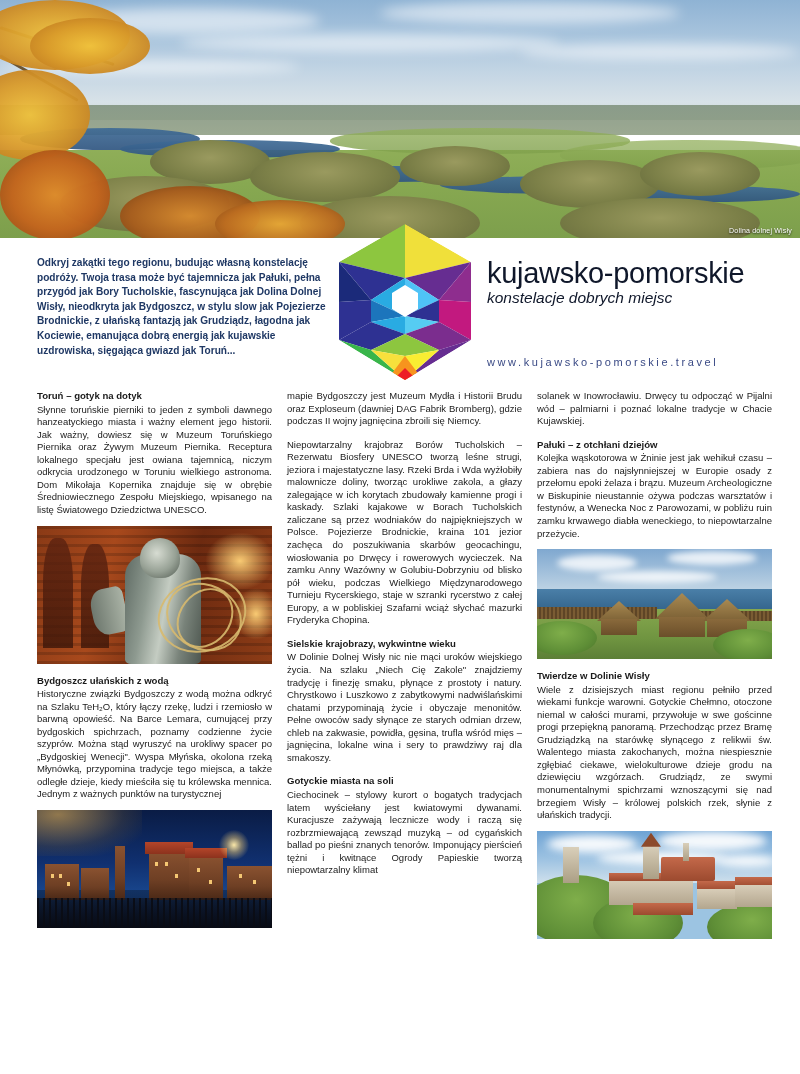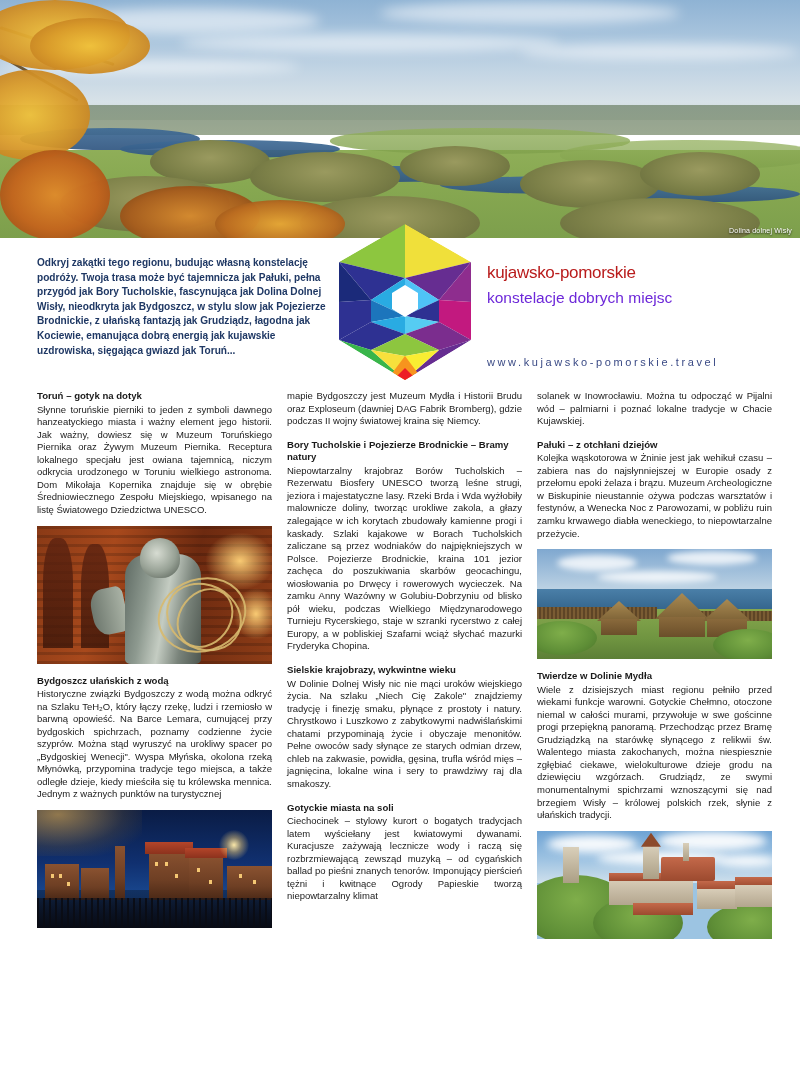--- a/index.html
+++ b/index.html
@@ -98,31 +98,32 @@
     position:absolute;
     left:335px; top:-16px;
     width:140px; height:160px;
   }
   .logo-brand {
     position:absolute;
     left:487px; top:20px;
     width:300px;
   }
   .brand-main {
-    font-size:17px;
-    color:#b91c1c;
+    font-size:29px;
+    color:#0f172a;
     letter-spacing:-0.3px;
     line-height:30px;
     white-space:nowrap;
   }
   .brand-sub {
     font-size:15.5px;
-    color:#6d28d9;
+    color:#0f172a;
     line-height:20px;
     white-space:nowrap;
+    font-style:italic;
   }
   .brand-url {
     position:absolute;
     left:487px; top:118px;
     font-size:11px;
     color:#3a4a85;
     letter-spacing:2.6px;
     white-space:nowrap;
   }
 
@@ -463,41 +464,40 @@
       <div class="byd-win" style="left:216px; top:70px; width:3px; height:4px;"></div>
 
       <div class="byd-lamp-glow" style="left:182px; top:20px; width:30px; height:30px;"></div>
       <div class="byd-rail"></div>
       <div class="byd-leaves"></div>
     </div>
   </div>
 
   <div class="col col-2">
 
-    <p class="sec-body">mapie Bydgoszczy jest Muzeum Mydła i Historii Brudu oraz Exploseum (dawniej DAG Fabrik Bromberg), gdzie podczas II wojny światowej kraina się Niemcy.</p>
+    <p class="sec-body">mapie Bydgoszczy jest Muzeum Mydła i Historii Brudu oraz Exploseum (dawniej DAG Fabrik Bromberg), gdzie podczas II wojny jagnięcina zbroili się Niemcy.</p>
 
     <div class="gap"></div>
 
-    <h3 class="sec-title">Bory Tucholskie i Pojezierze Brodnickie – Bramy natury</h3>
     <p class="sec-body">Niepowtarzalny krajobraz Borów Tucholskich – Rezerwatu Biosfery UNESCO tworzą leśne strugi, jeziora i majestatyczne lasy. Rzeki Brda i Wda wyżłobiły malownicze doliny, tworząc urokliwe zakola, a głazy zalegające w ich korytach zbudowały kamienne progi i kaskady. Szlaki kajakowe w Borach Tucholskich zaliczane są przez wodniaków do najpiękniejszych w Polsce. Pojezierze Brodnickie, kraina 101 jezior zachęca do poszukiwania skarbów geocachingu, wiosłowania po Drwęcy i rowerowych wycieczek. Na zamku Anny Wazówny w Golubiu-Dobrzyniu od blisko pół wieku, podczas Wielkiego Międzynarodowego Turnieju Rycerskiego, staje w szranki rycerstwo z całej Europy, a w pobliskiej Szafarni wciąż słychać mazurki Fryderyka Chopina.</p>
 
     <div class="gap"></div>
 
     <h3 class="sec-title">Sielskie krajobrazy, wykwintne wieku</h3>
     <p class="sec-body">W Dolinie Dolnej Wisły nic nie mąci uroków wiejskiego życia. Na szlaku „Niech Cię Zakole" znajdziemy tradycję i finezję smaku, płynące z prostoty i natury. Chrystkowo i Luszkowo z zabytkowymi nadwiślańskimi chatami przypominają życie i obyczaje menonitów. Pełne owoców sady słynące ze starych odmian drzew, chleb na zakwasie, powidła, gęsina, trufla wśród mięs – jagnięcina, lokalne wina i sery to prawdziwy raj dla smakoszy.</p>
 
     <div class="gap"></div>
 
     <h3 class="sec-title">Gotyckie miasta na soli</h3>
     <p class="sec-body">Ciechocinek – stylowy kurort o bogatych tradycjach latem wyściełany jest kwiatowymi dywanami. Kuracjusze zażywają lecznicze wody i raczą się rozbrzmiewającą zewsząd muzyką – od cygańskich ballad po pieśni znanych tenorów. Imponujący pierścień tężni i kwitnące Ogrody Papieskie tworzą niepowtarzalny klimat</p>
   </div>
 
   <div class="col col-3">
 
-    <p class="sec-body">solanek w Inowrocławiu. Można tu odpocząć w Pijalni wód – palmiarni i poznać lokalne tradycje w Chacie Kujawskiej.</p>
+    <p class="sec-body">solanek w Inowrocławiu. Drwęcy tu odpocząć w Pijalni wód – palmiarni i poznać lokalne tradycje w Chacie Kujawskiej.</p>
 
     <div class="gap"></div>
 
     <h3 class="sec-title">Pałuki – z otchłani dziejów</h3>
     <p class="sec-body">Kolejka wąskotorowa w Żninie jest jak wehikuł czasu – zabiera nas do najsłynniejszej w Europie osady z przełomu epoki żelaza i brązu. Muzeum Archeologiczne w Biskupinie nieustannie ożywa podczas warsztatów i festynów, a Wenecka Noc z Parowozami, w pobliżu ruin zamku krwawego diabła weneckiego, to niepowtarzalne przeżycie.</p>
 
     <div class="photo ph-bis">
       <div class="bis-sky"></div>
       <div class="bis-cloud" style="left:20px;  top:6px;  width:80px; height:16px;"></div>
       <div class="bis-cloud" style="left:130px; top:2px;  width:90px; height:14px;"></div>
@@ -514,21 +514,21 @@
       <div class="bis-hut" style="left:170px; top:70px; width:40px; height:18px;"></div>
       <div class="bis-thatch" style="left:60px;  top:52px; width:44px; height:20px;"></div>
       <div class="bis-hut" style="left:64px;  top:70px; width:36px; height:16px;"></div>
 
       <div class="town-green" style="left:-10px; top:72px; width:70px; height:34px;"></div>
       <div class="town-green" style="left:176px; top:80px; width:70px; height:32px;"></div>
     </div>
 
     <div class="gap"></div>
 
-    <h3 class="sec-title">Twierdze w Dolinie Mydła</h3>
+    <h3 class="sec-title">Twierdze w Dolinie Wisły</h3>
     <p class="sec-body">Wiele z dzisiejszych miast regionu pełniło przed wiekami funkcje warowni. Gotyckie Chełmno, otoczone niemal w całości murami, przywołuje w swe gościnne progi przepiękną panoramą. Przechodząc przez Bramę Grudziądzką na starówkę słynącego z relikwii św. Walentego miasta zakochanych, można niespiesznie zgłębiać ciekawe, wielokulturowe dzieje grodu na dziewięciu wzgórzach. Grudziądz, ze swymi monumentalnymi spichrzami wznoszącymi się nad brzegiem Wisły – królowej polskich rzek, słynie z ułańskich tradycji.</p>
 
     <div class="photo ph-town">
       <div class="town-sky"></div>
       <div class="town-cloud" style="left:10px;  top:4px;  width:90px;  height:18px;"></div>
       <div class="town-cloud" style="left:120px; top:0px;  width:110px; height:20px;"></div>
       <div class="town-cloud" style="left:60px;  top:20px; width:130px; height:14px;"></div>
       <div class="town-cloud" style="left:180px; top:24px; width:60px;  height:12px;"></div>
 
       <div class="town-green" style="left:-16px; top:44px; width:110px; height:70px;"></div>

